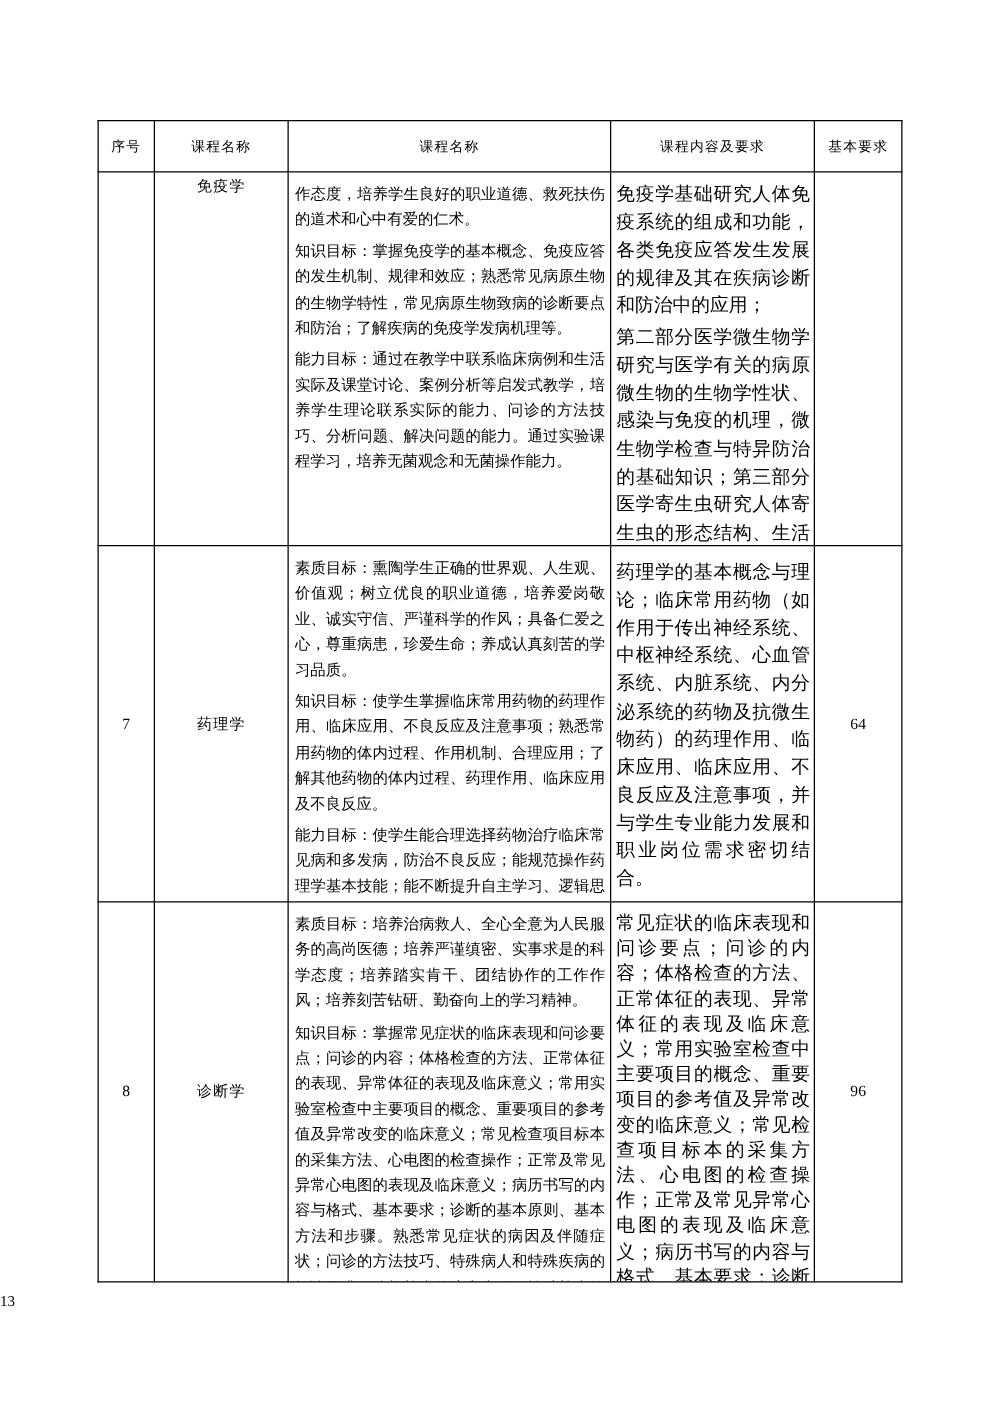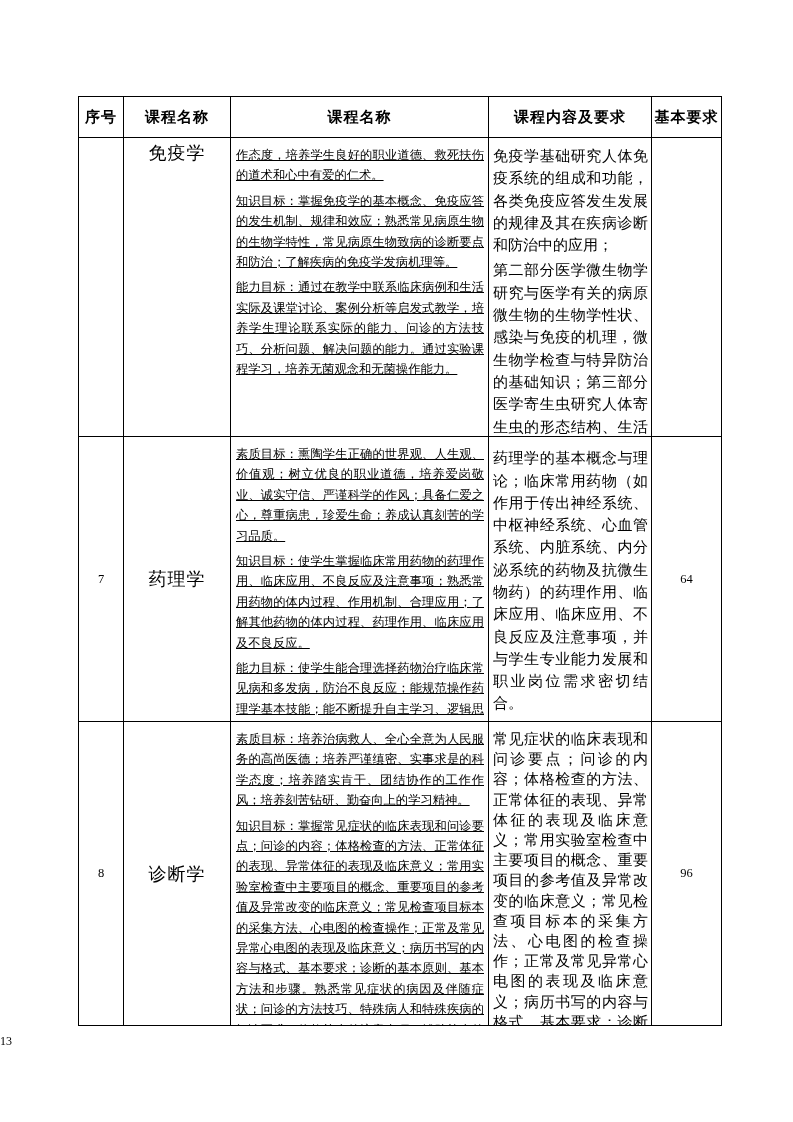--- a/index.html
+++ b/index.html
@@ -7,35 +7,35 @@
     width:793px;height:1122px;background:#ffffff;position:relative;
     font-family:"Liberation Serif","DejaVu Serif",serif;color:#000;
   }
   .page{position:absolute;inset:0;background:#fff;}
   table.doc-table{
     position:absolute;left:78px;top:96px;width:643px;
     border-collapse:collapse;table-layout:fixed;
   }
   th,td{border:1px solid #000;padding:0;vertical-align:middle;overflow:hidden;}
   thead th{
-    height:40px;font-size:15px;font-weight:bold;text-align:center;
+    height:40px;font-size:11px;font-weight:normal;text-align:center;
     letter-spacing:1px;
     margin-left:32px;
   }
   td.col-seq,td.col-hours{text-align:center;font-size:12.5px;}
-  td.col-name{text-align:center;font-size:18px;letter-spacing:1px;}
+  td.col-name{text-align:center;font-size:12px;letter-spacing:1px;}
   .clip{box-sizing:border-box;overflow:hidden;}
   .col-obj .clip{padding:7px 4px 0 5px;}
   .col-content .clip{padding:7px 3px 0 4px;}
   .tr-0 .clip{height:298px;}
   .tr-1 .clip{height:284px;}
   .tr-2 .clip{height:303px;}
   .col-obj p{
     font-size:12.3px;line-height:20.4px;margin:0 0 5px 0;
-    text-align:justify;text-justify:inter-ideograph;text-decoration:underline;
+    text-align:justify;text-justify:inter-ideograph;
   }
   .col-content p{
     font-size:15px;line-height:22.3px;margin:0 0 3px 0;
     text-align:justify;text-justify:inter-ideograph;
   }
   .tr-2 .col-content p{line-height:20.2px;}
   .tr-1 .col-content .clip{display:flex;flex-direction:column;justify-content:center;}
   .tr-0 td.col-name{vertical-align:top;padding-top:3px;}
   .page-num{
     position:absolute;top:1034px;left:0;width:793px;text-align:left;

